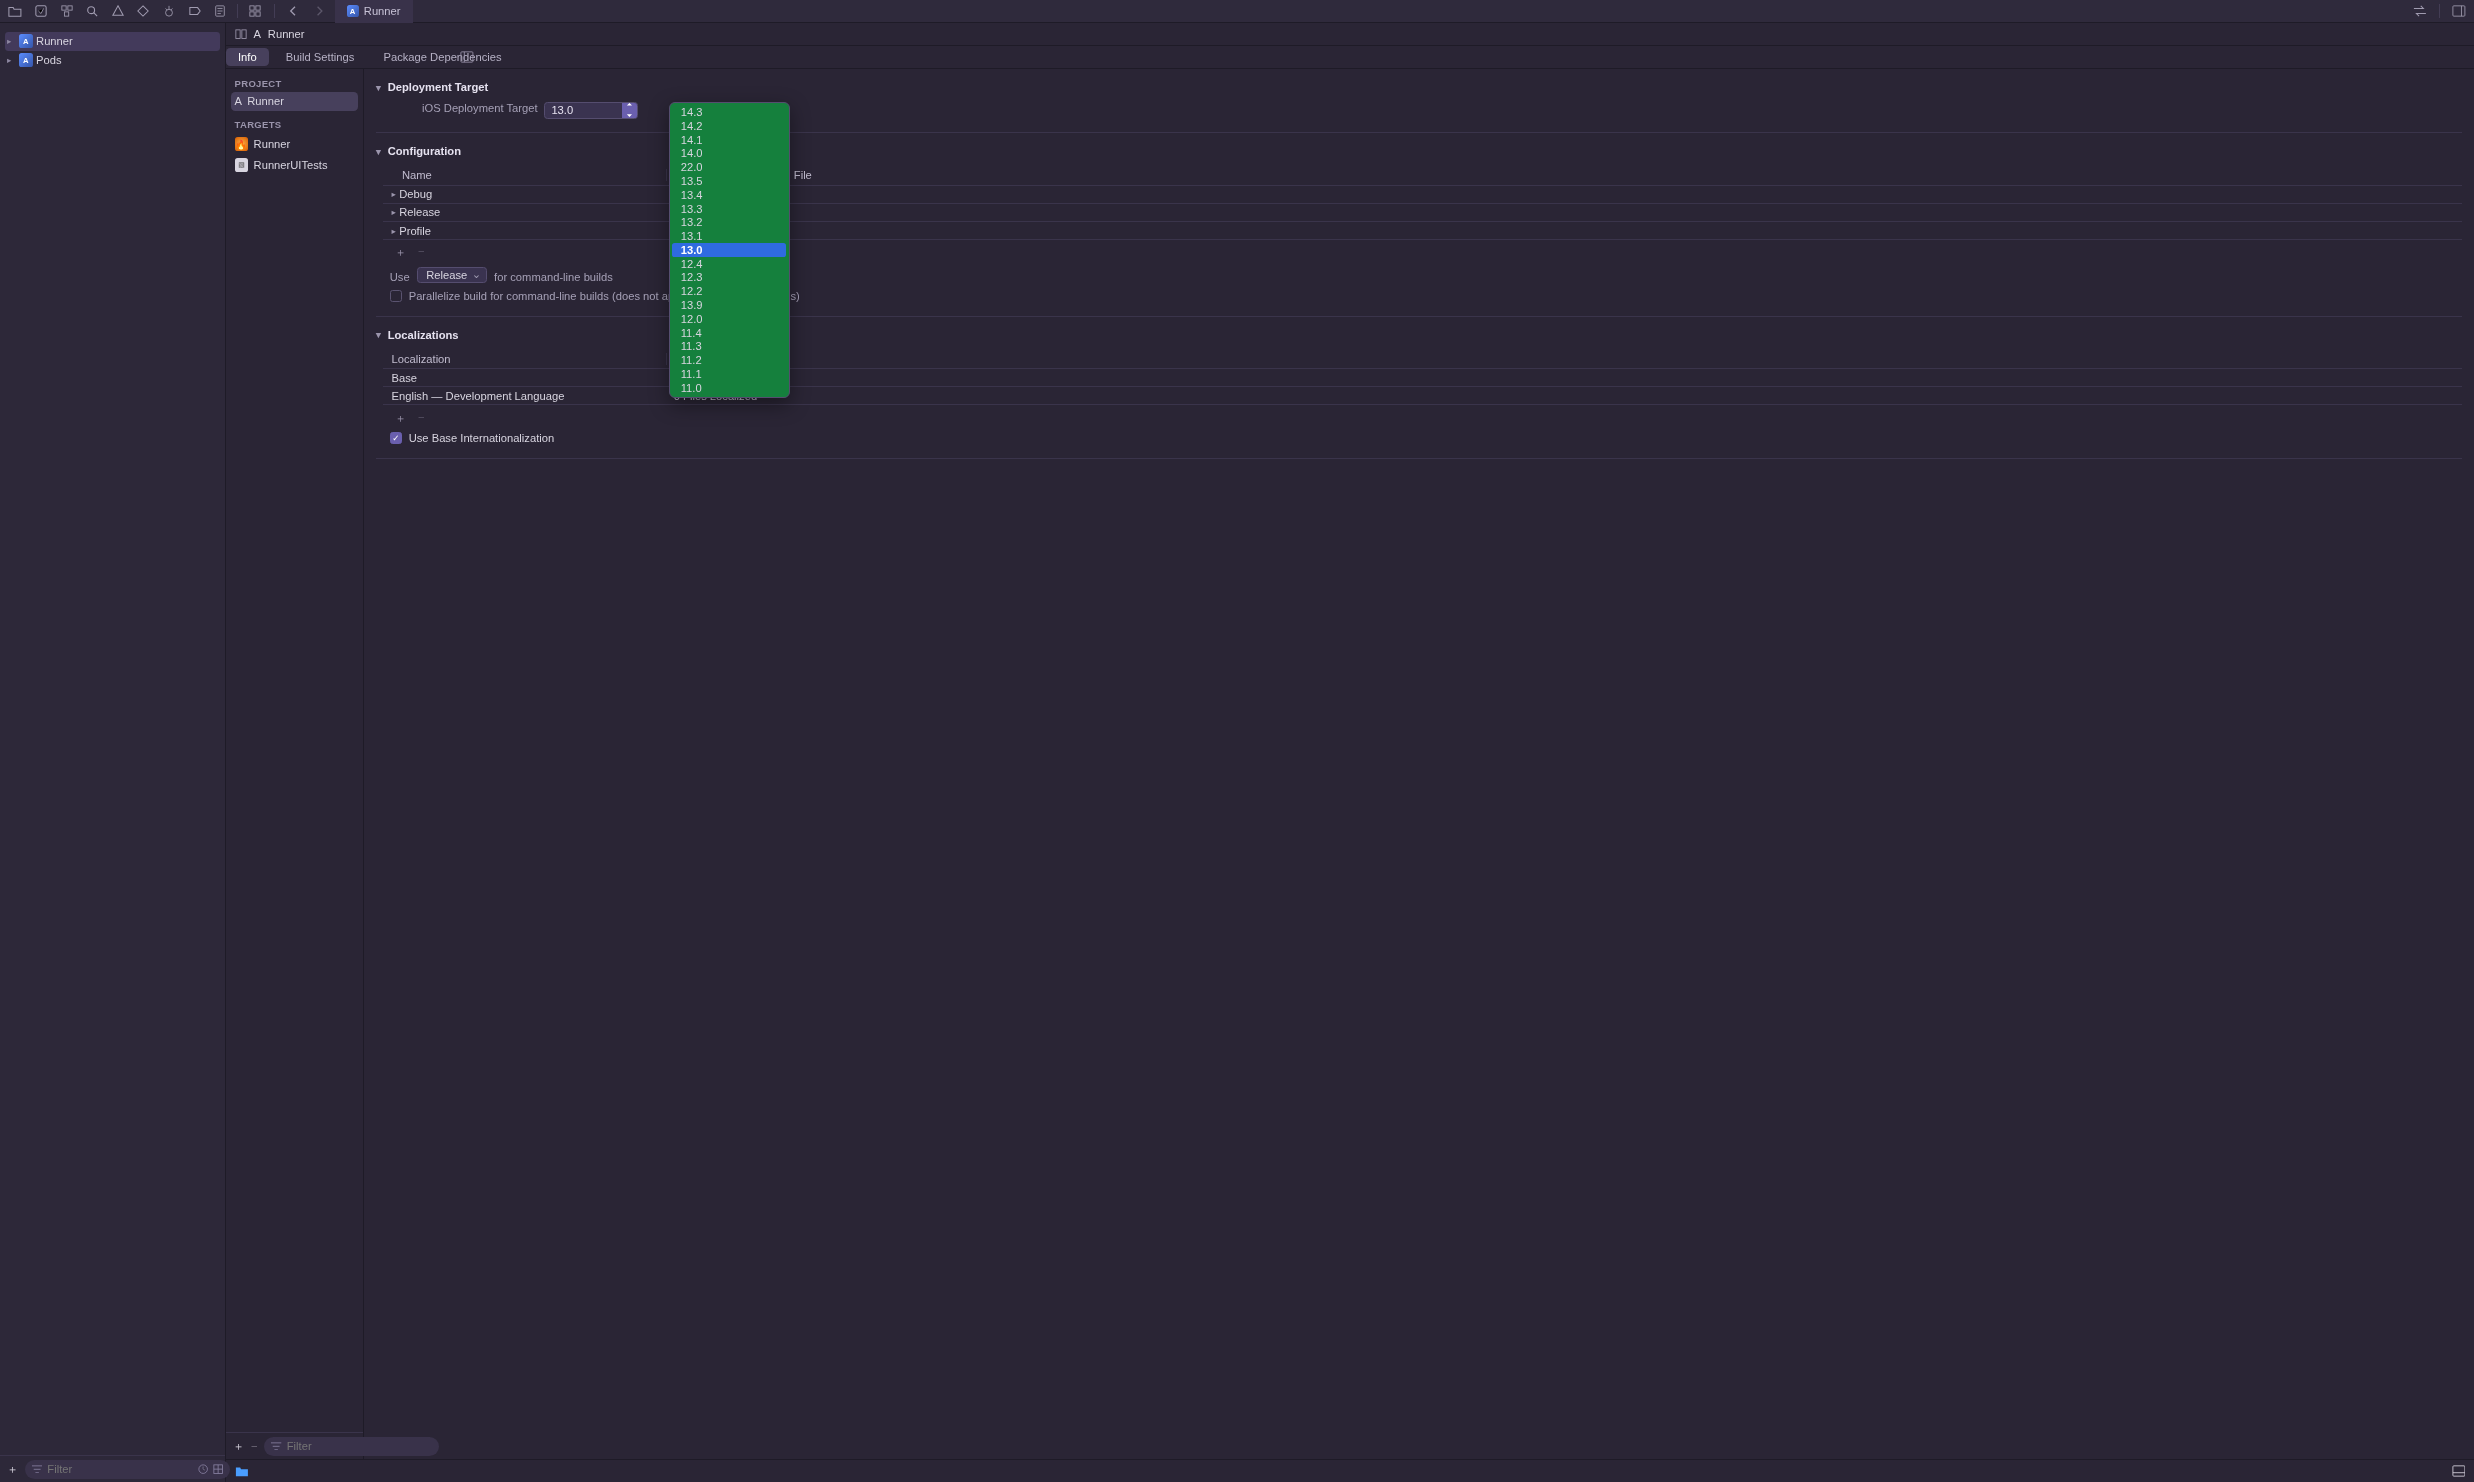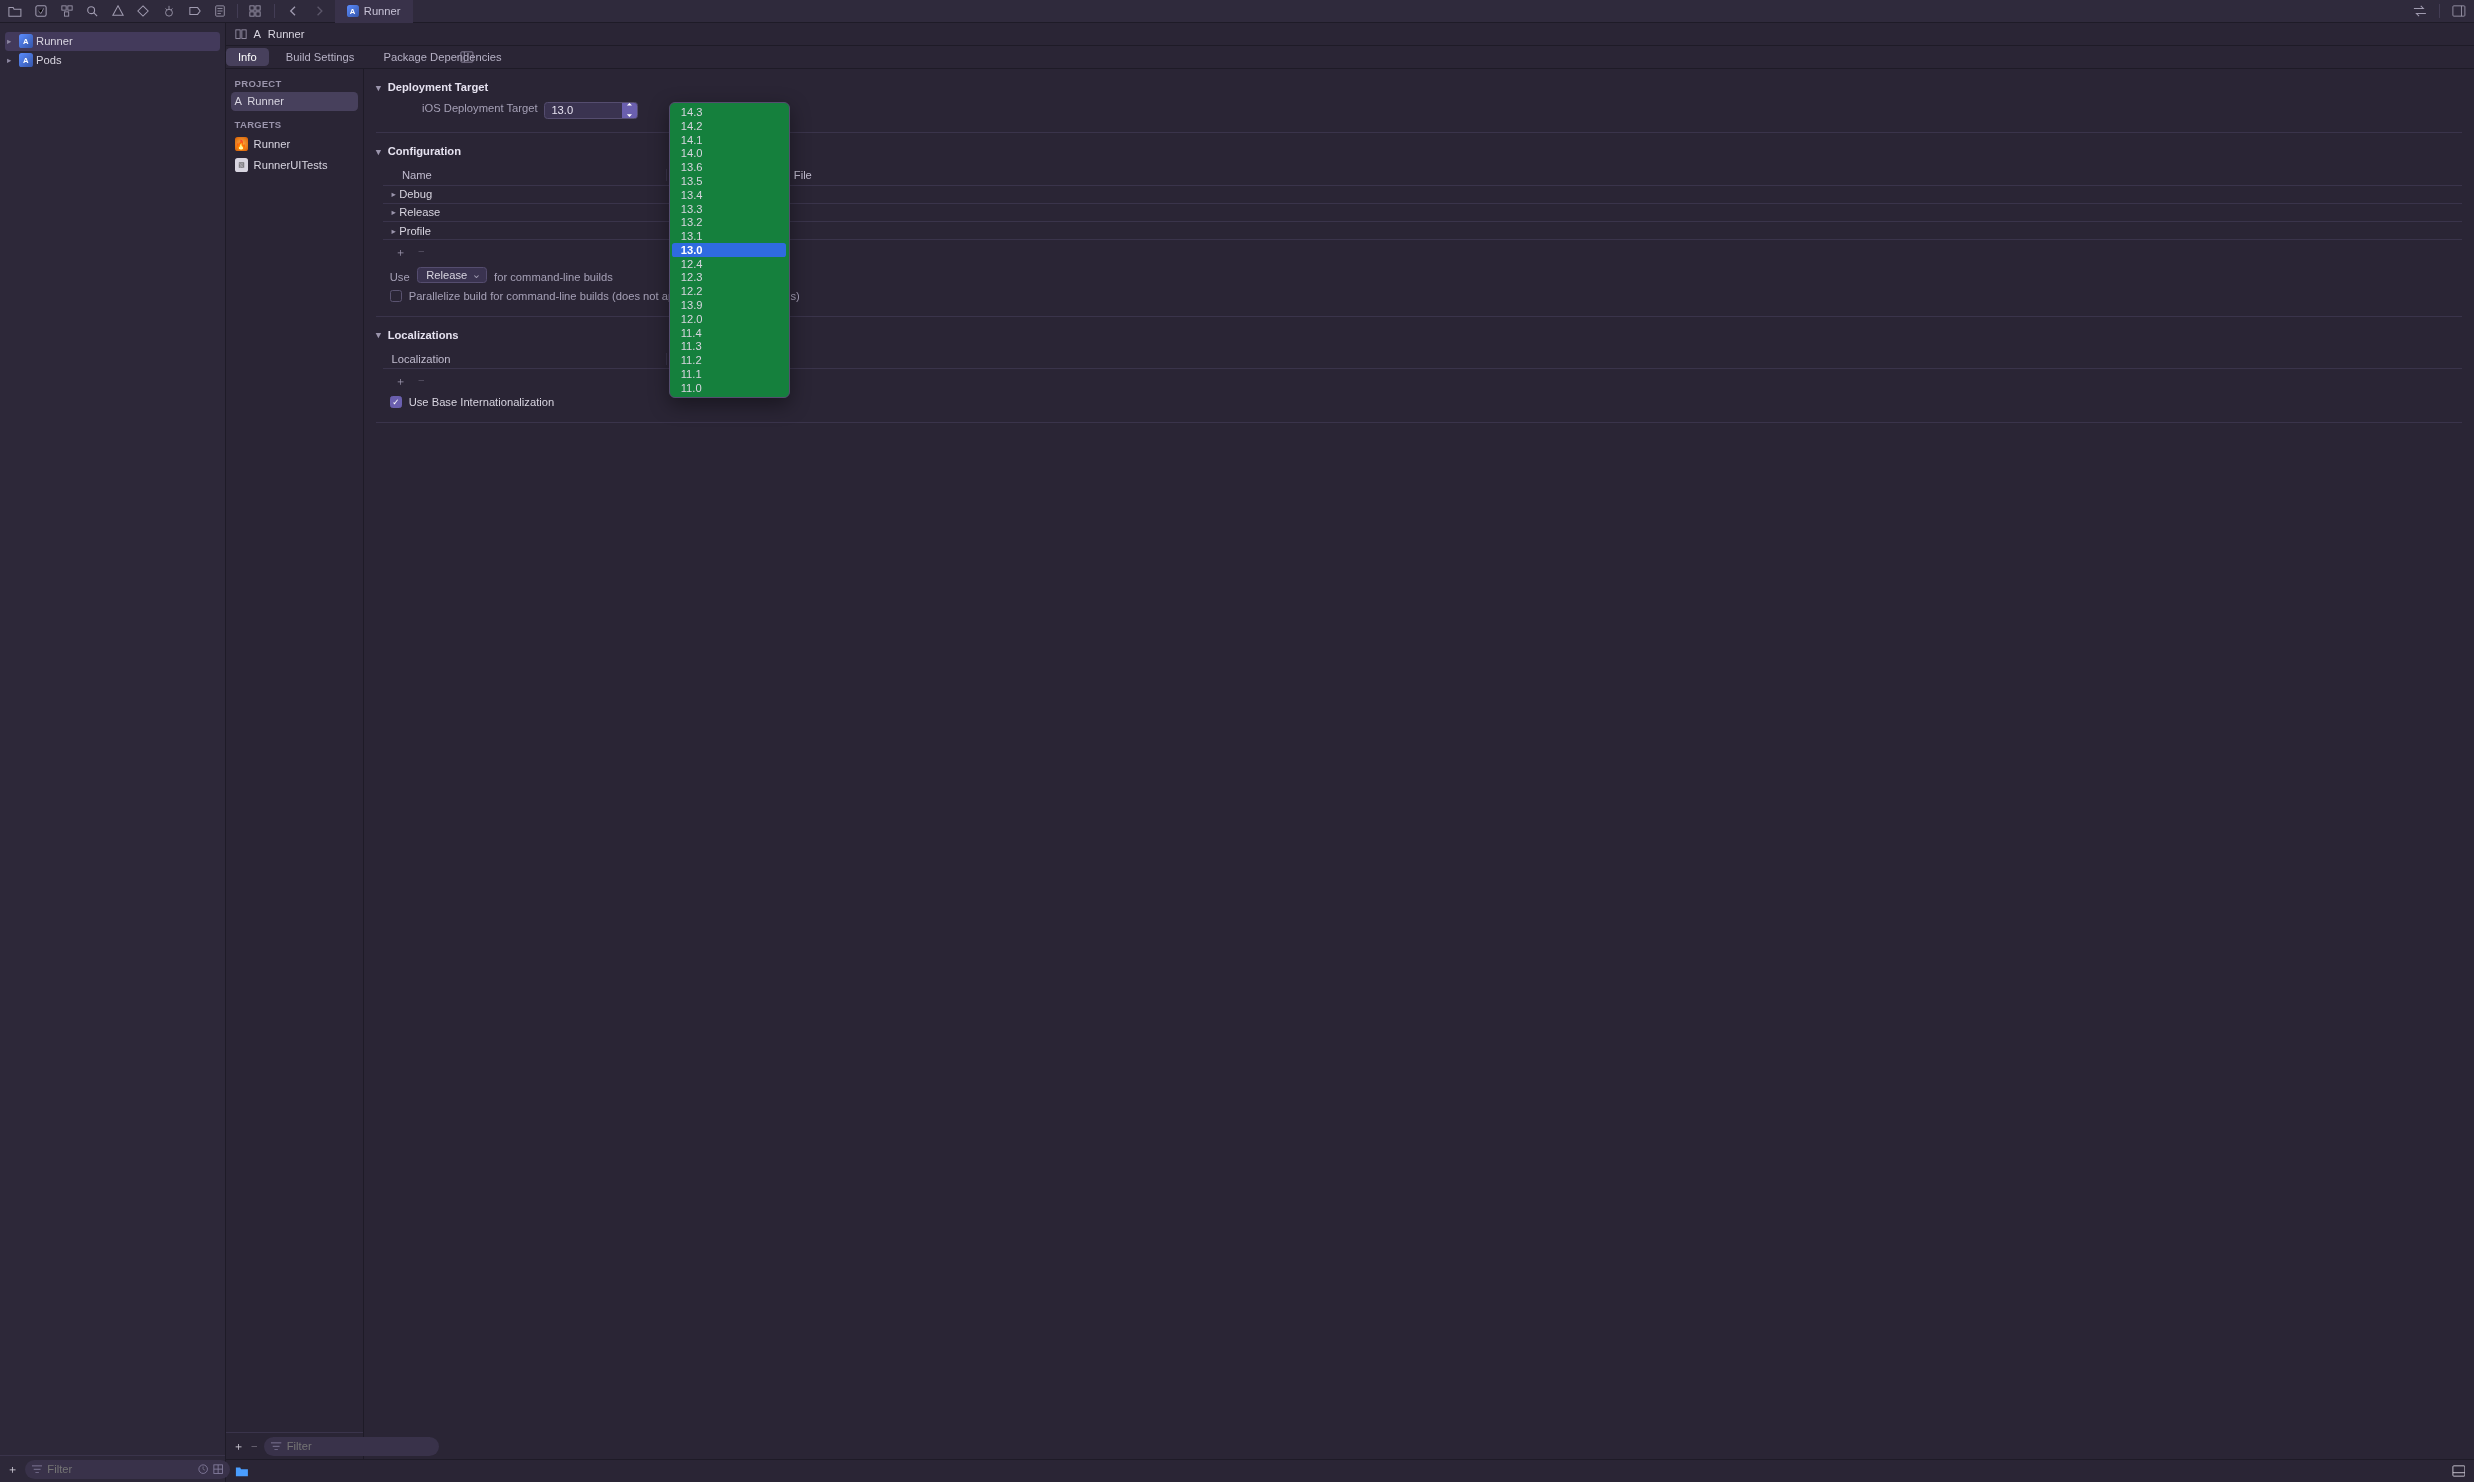--- a/index.html
+++ b/index.html
@@ -288,21 +288,21 @@
                     <svg viewBox="0 0 8 8">
                         <path fill="currentColor" d="M4 8L1 5h6z"></path>
                       </svg>
                   </span>
                 </div>
                 <div class="dropdown" id="dropdown">
                     <div class="opt">14.3</div>
                     <div class="opt">14.2</div>
                     <div class="opt">14.1</div>
                     <div class="opt">14.0</div>
-                    <div class="opt">13.6</div>
+                    <div class="opt">22.0</div>
                     <div class="opt">13.5</div>
                     <div class="opt">13.4</div>
                     <div class="opt">13.3</div>
                     <div class="opt">13.2</div>
                     <div class="opt">13.1</div>
                     <div class="opt sel">13.0</div>
                     <div class="opt">12.4</div>
                     <div class="opt">12.3</div>
                     <div class="opt">12.2</div>
                     <div class="opt">13.9</div>
@@ -371,20 +371,34 @@
           <div class="section">
             <div class="section-header">
               <span class="chev">▾</span>
               <span>Localizations</span>
             </div>
             <div class="table">
               <div class="thead">
                 <span class="c1" style="padding-left:8.6px">Localization</span>
                 <span class="c2">Resources</span>
               </div>
+              <div id="local-rows">
+                  <div class="trow">
+                    <span class="c1" style="padding-left:8.6px">
+                      <span>Base</span>
+                    </span>
+                    <span class="c2">2 Files Localized</span>
+                  </div>
+                  <div class="trow">
+                    <span class="c1" style="padding-left:8.6px">
+                      <span>English — Development Language</span>
+                    </span>
+                    <span class="c2">0 Files Localized</span>
+                  </div>
+                </div>
               <div class="addremove">
                 <span>＋</span>
                 <span style="opacity:.4">−</span>
               </div>
               <div class="checkboxrow">
                 <span class="checkbox checked">✓</span>
                 <span style="color:#d8d5e0">Use Base Internationalization</span>
               </div>
             </div>
           </div>

